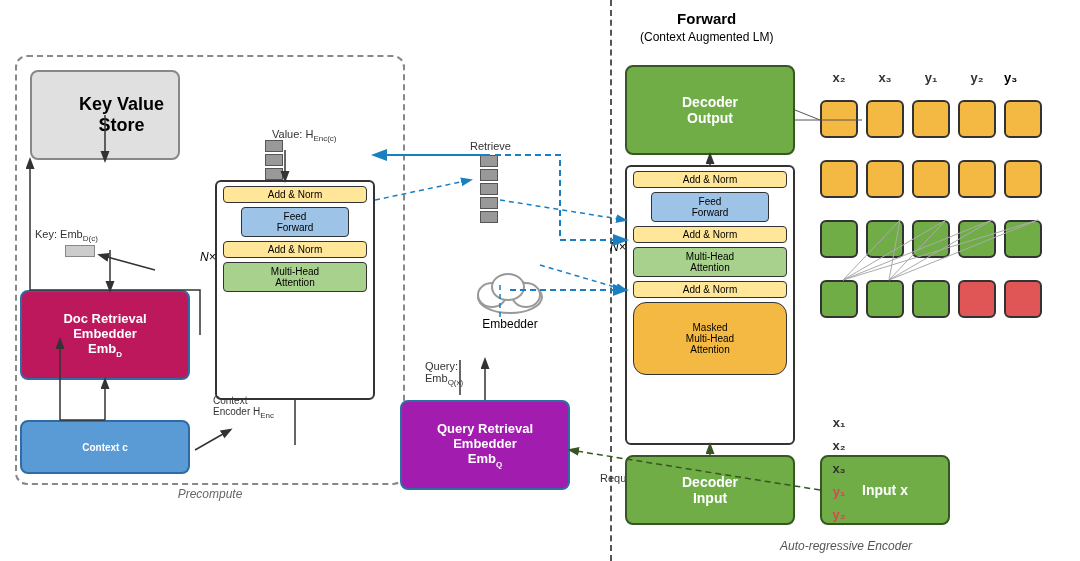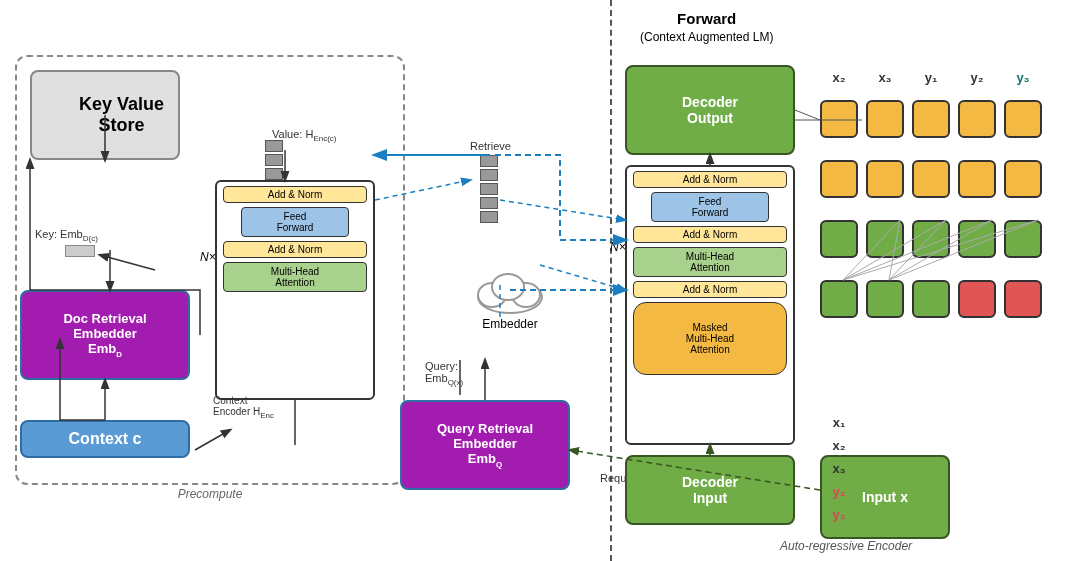--- a/index.html
+++ b/index.html
@@ -97,48 +97,48 @@
       padding-left: 33px;
     }
 
     
     .doc-embedder {
       position: absolute;
       top: 290px;
       left: 20px;
       width: 170px;
       height: 90px;
-      background: #a21caf;
+      background: #be185d;
       border: 2px solid #2e6da4;
       border-radius: 8px;
       display: flex;
       align-items: center;
       justify-content: center;
       text-align: center;
       color: white;
       font-size: 13px;
       font-weight: bold;
     }
 
     
     .context-c {
       position: absolute;
       top: 420px;
       left: 20px;
       width: 170px;
-      height: 38px;
+      height: 54px;
       background: #5b9bd5;
       border: 2px solid #2e6da4;
       border-radius: 8px;
       display: flex;
       align-items: center;
       justify-content: center;
       text-align: center;
       color: white;
-      font-size: 16px;
+      font-size: 10px;
       font-weight: bold;
     }
 
     
     .encoder-block {
       position: absolute;
       top: 180px;
       left: 215px;
       width: 160px;
       height: 220px;
@@ -298,21 +298,21 @@
       font-size: 14px;
       font-weight: bold;
     }
 
     
     .input-x-box {
       position: absolute;
       top: 455px;
       left: 820px;
       width: 130px;
-      height: 84px;
+      height: 70px;
       background: #70ad47;
       border: 2px solid #375623;
       border-radius: 8px;
       display: flex;
       align-items: center;
       justify-content: center;
       text-align: center;
       color: white;
       font-size: 14px;
       font-weight: bold;
@@ -471,21 +471,21 @@
 
   <div class="input-x-box">
     <span>Input <b>x</b></span>
   </div>
 
   <div style="position:absolute;top:70px;left:820px;display:flex;gap:8px;">
     <div style="width:38px;text-align:center;font-size:13px;font-weight:bold;color:#333;">x₂</div>
     <div style="width:38px;text-align:center;font-size:13px;font-weight:bold;color:#333;">x₃</div>
     <div style="width:38px;text-align:center;font-size:13px;font-weight:bold;color:#333;">y₁</div>
     <div style="width:38px;text-align:center;font-size:13px;font-weight:bold;color:#333;">y₂</div>
-    <div style="width:38px;text-align:center;font-size:13px;font-weight:bold;color:#0f766e;">y₃</div>
+    <div style="width:38px;text-align:left;font-size:13px;font-weight:bold;color:#000000;">y₃</div>
   </div>
 
   <div style="position:absolute;top:100px;left:820px;display:flex;gap:8px;">
     <div class="node node-orange"></div>
     <div class="node node-orange"></div>
     <div class="node node-orange"></div>
     <div class="node node-orange"></div>
     <div class="node node-orange"></div>
   </div>
 

